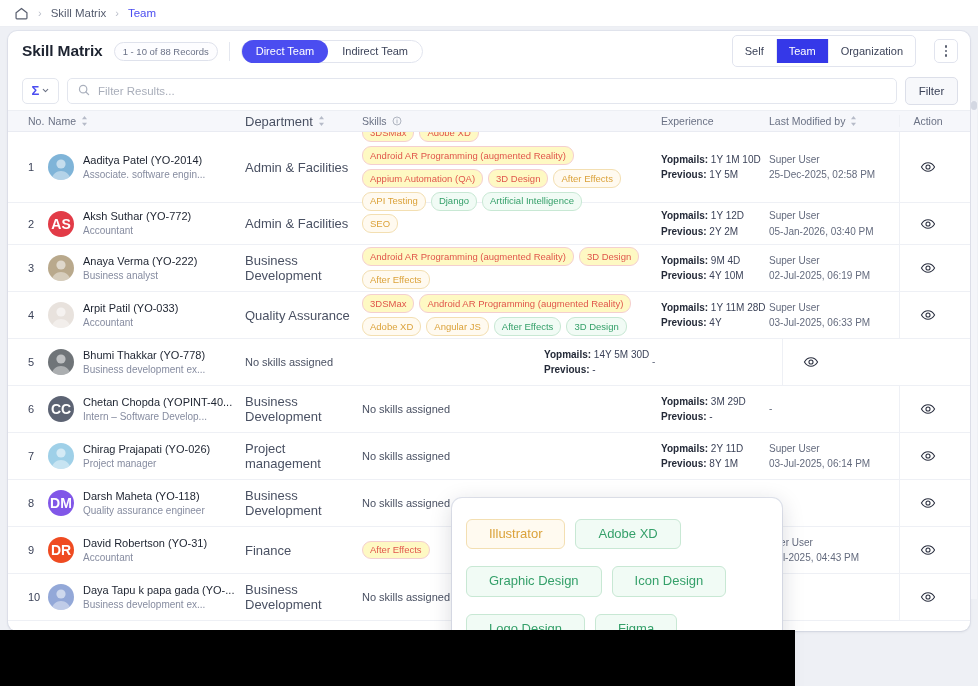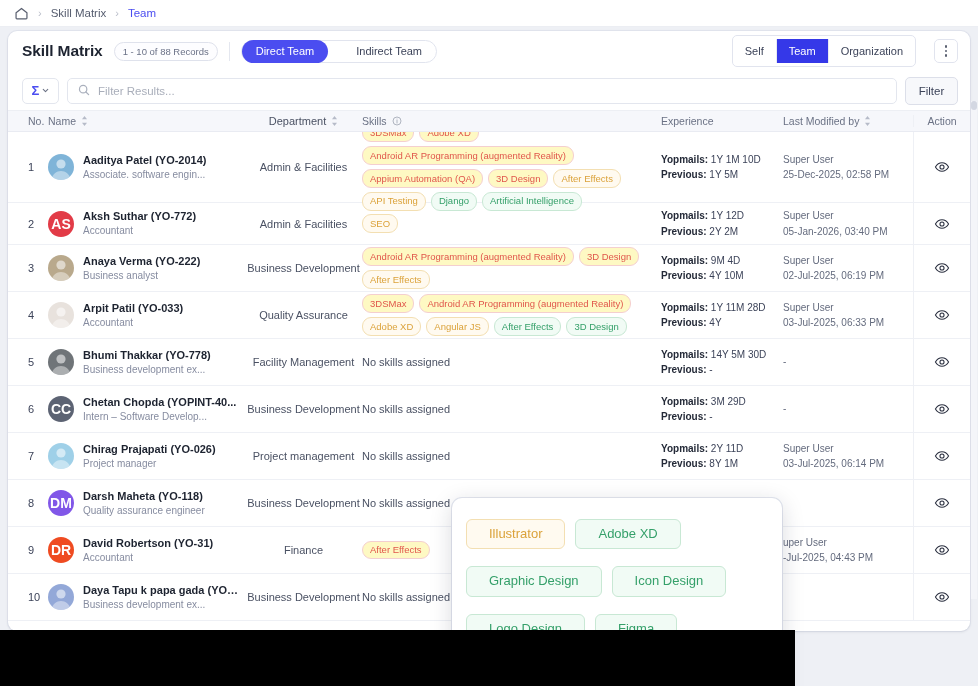--- a/index.html
+++ b/index.html
@@ -40,21 +40,21 @@
   .page-title { font-size: 15.5px; font-weight: bold; color: #1d2330; letter-spacing: -.1px; }
   .rec-badge {
     font-size: 9.5px; color: #6a7187;
     border: 1px solid #dfe2ec; border-radius: 10px;
     padding: 3px 8px 3px 8px; background: #fdfdff; white-space: nowrap;
   }
   .vdiv { width: 1px; height: 19px; background: #e4e7ef; }
   .seg {
     display: flex; align-items: center;
     border: 1px solid #e1e4ee; border-radius: 13px;
-    background: #fff; height: 23px; padding: 0; gap: 14px;
+    background: #fff; height: 23px; padding: 0;
   }
   .seg-btn {
     font-size: 11px; color: #3c4359; height: 23px;
     padding: 0 14px; display: flex; align-items: center;
     border-radius: 13px; cursor: pointer; white-space: nowrap;
     background: transparent; border: none;
     font-family: "Liberation Sans", sans-serif;
   }
   .seg-btn.on { background: #4b4df0; color: #fff; }
   .spacer { flex: 1; }
@@ -110,43 +110,43 @@
     background: #f6f7fb; border-top: 1px solid #edeff4; border-bottom: 1px solid #e9ebf2;
     font-size: 10.5px; color: #6b7285;
   }
   .tbody { height: 499px; overflow: hidden; position: relative; }
   .trow {
     display: flex; align-items: stretch;
     border-bottom: 1px solid #eef0f5; background: #fff;
   }
   .c-no    { width: 40px;  padding-left: 20px; display:flex; align-items:center; }
   .c-name  { width: 197px; display: flex; align-items: center; gap: 9px; padding-right: 6px; }
-  .c-dept  { width: 117px; display:flex; align-items:center; font-size: 11px; color: #4a5163; justify-content: center; }
+  .c-dept  { width: 117px; display:flex; align-items:center; font-size: 13px; color: #4a5163; }
   .c-skill { width: 299px; display: flex; align-items: center; padding-right: 8px; }
-  .c-exp   { width: 122px; display:flex; align-items:center; }
+  .c-exp   { width: 108px; display:flex; align-items:center; }
   .c-mod   { width: 130px; display:flex; align-items:center; }
   .c-act   { width: 57px;  display: flex; align-items: center; justify-content: center;
              border-left: 1px solid #eef0f5; }
 
   .thead .c-no, .thead .c-name, .thead .c-dept, .thead .c-skill,
   .thead .c-exp, .thead .c-mod, .thead .c-act { align-items: center; }
   .th-cell { display: flex; align-items: center; gap: 5px; }
   .sort-ico { width: 7px; height: 10px; display: block; }
   .info-ico { width: 10px; height: 10px; display:block; }
 
   .rownum { font-size: 11px; color: #3c4359; }
   .avatar {
     width: 26px; height: 26px; border-radius: 50%; flex: 0 0 26px;
     display: flex; align-items: center; justify-content: center;
     font-size: 14px; color: #fff; font-weight: bold; overflow: hidden;
     background: #cbd0dc;
   }
   .avatar svg { width: 26px; height: 26px; display: block; }
   .nm { min-width: 0; }
-  .nm-top { font-size: 11px; color: #1d2330; font-weight: bold; white-space: nowrap;
+  .nm-top { font-size: 11px; color: #1d2330; font-weight: normal; white-space: nowrap;
             overflow: hidden; text-overflow: ellipsis; line-height: 1.35; }
   .nm-sub { font-size: 10px; color: #868ca0; white-space: nowrap;
             overflow: hidden; text-overflow: ellipsis; line-height: 1.35; }
 
   .chips { display: flex; flex-wrap: wrap; gap: 4px 5px; }
   .chip {
     font-size: 9.5px; border-radius: 9px; padding: 2.5px 7px;
     white-space: nowrap; line-height: 1.25; cursor: pointer;
   }
   .chip.red    { background: #fef9c3; border: 1px solid #f4cfcf; color: #e0564b; }
@@ -498,23 +498,20 @@
               <svg viewBox="0 0 26 26">
                 <rect width="26" height="26" fill="#6f7478"></rect>
                 <circle cx="13" cy="10" r="4.6" fill="rgba(255,255,255,.55)"></circle>
                 <path d="M3 26c1.6-6 5.4-9 10-9s8.4 3 10 9z" fill="rgba(255,255,255,.42)"></path>
               </svg>
             </div>
             <div class="nm">
               <div class="nm-top">Bhumi Thakkar (YO-778)</div>
               <div class="nm-sub">Business development ex...</div>
             </div>
-          </div>
-          <div class="c-dept">
-            <span>Facility Management</span>
           </div>
           <div class="c-skill">
             <span class="noskill">No skills assigned</span>
           </div>
           <div class="c-exp">
             <div>
               <div class="exp-line"><b>Yopmails:</b> 14Y 5M 30D</div>
               <div class="exp-line"><b>Previous:</b> -</div>
             </div>
           </div>

